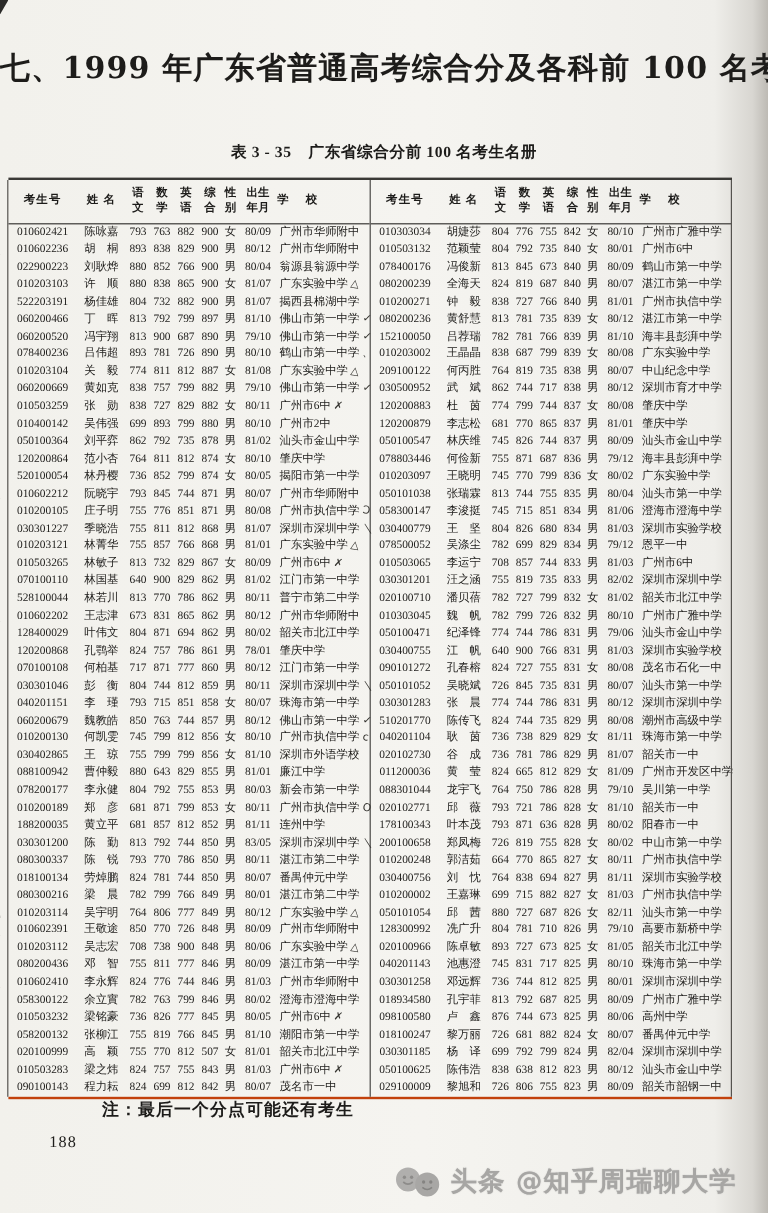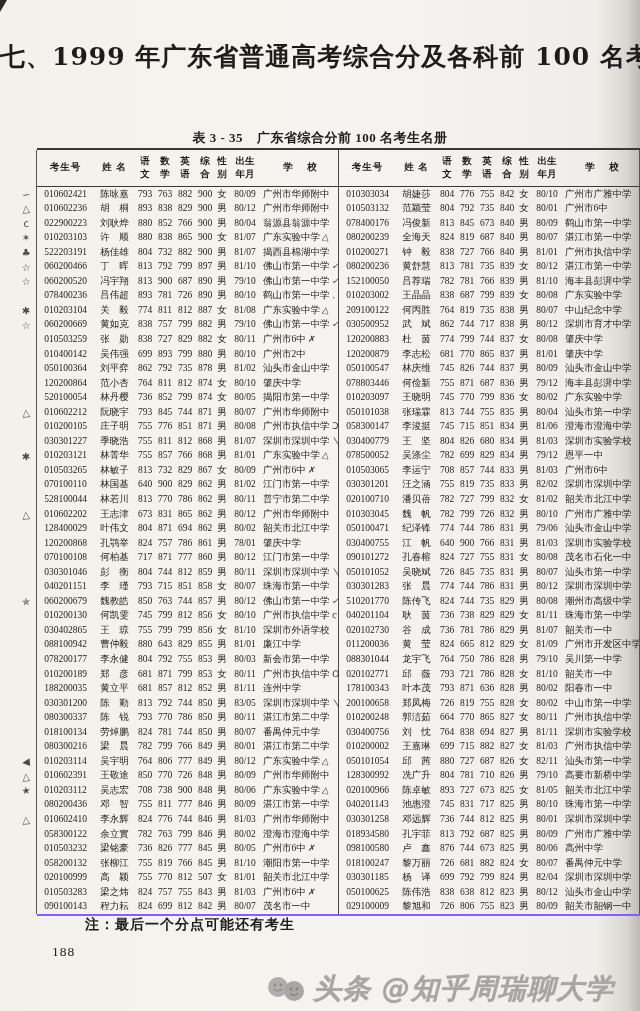--- a/index.html
+++ b/index.html
@@ -14,68 +14,67 @@
   }
   .corner-mark{position:absolute;left:0;top:0;width:7px;height:12px;background:#2a2a28;
     clip-path:polygon(0 0,100% 0,0 100%);}
   .title{
     position:absolute;left:0;top:40px;width:100%;text-align:center;
     font-size:25px;font-weight:bold;letter-spacing:1px;white-space:nowrap;
     font-family:"DejaVu Serif","Liberation Serif",serif;
   }
   .caption{
     position:absolute;left:0;top:118px;width:100%;text-align:center;
-    font-size:13px;font-weight:bold;letter-spacing:.5px;margin-top:11px;
+    font-size:13px;font-weight:bold;letter-spacing:.5px;
   }
   .caption .cap-label{margin-right:14px;}
   
   .tbl{
-    position:absolute;left:37px;top:148px;width:603px;
-    border-top:2px solid #3a3936;border-bottom:2px solid #8b5cf6;
+    position:absolute;left:7px;top:148px;width:603px;
+    border-top:2px solid #3a3936;border-bottom:2px solid #c2410c;
     display:flex;
   }
   .half{width:301px;position:relative;}
   .half.first{border-right:1.2px solid #4a4946;}
   .half.first::before{content:"";position:absolute;left:-1px;top:0;bottom:0;width:1px;background:#55534f;}
   .half.second::after{content:"";position:absolute;right:0;top:0;bottom:0;width:1px;background:#55534f;}
   .thead{height:36px;border-bottom:1.5px solid #3a3936;display:flex;align-items:center;}
   .tr{height:14.55px;display:flex;align-items:center;position:relative;}
   .c{flex:0 0 auto;text-align:center;font-size:9.5px;line-height:1;white-space:nowrap;}
   .c.id{width:57px;}
   .c.nm{width:41px;}
   .c.sc{width:20px;}
   .c.sx{width:14px;}
   .c.bt{width:32px;}
   .c.sch{width:84px;text-align:left;padding-left:2px;overflow:visible;}
   .thead .c{font-size:9.5px;font-weight:600;}
   .pair{display:flex;flex-direction:column;justify-content:center;gap:3px;}
   .pair span{display:block;line-height:1;}
-  .thead .sch{text-align:center;letter-spacing:6px;padding-left:0;}
+  .thead .sch{letter-spacing:6px;padding-left:0;}
   .thead .id,.thead .nm{letter-spacing:1px;}
   .margin-mark{
     position:absolute;left:-20px;width:18px;text-align:center;
     font-family:"DejaVu Sans",sans-serif;font-size:10px;color:#3b3a37;opacity:.9;
     transform:rotate(-6deg);
   }
   .school-mark{
     font-family:"DejaVu Sans",sans-serif;font-size:9px;color:#34332f;margin-left:2px;
     display:inline-block;transform:rotate(8deg);
   }
   
   .note{position:absolute;left:85px;top:916px;font-size:14px;font-weight:bold;letter-spacing:1px;}
-  .page-number{position:absolute;left:52px;top:944px;font-size:13.5px;letter-spacing:1px;}
+  .page-number{position:absolute;left:41px;top:944px;font-size:13.5px;letter-spacing:1px;}
   .watermark{
     position:absolute;right:26px;top:970px;display:flex;align-items:center;gap:6px;
     color:#a7a6a4;filter:blur(.3px);
   }
   .watermark .wm-text{
-    font-size:28px;font-weight:bold;letter-spacing:1px;
+    font-size:22px;font-weight:bold;letter-spacing:1px;
     font-family:"DejaVu Sans","Liberation Sans",sans-serif;
     text-shadow:0 0 1px #b5b4b2;
-    font-style:italic;
   }
   .wm-avatars{display:flex;}
   .wm-avatars svg{display:block;}
 </style>
 </head>
 <body>
 
 <div class="paper"></div>
 <div class="corner-mark"></div>
 

